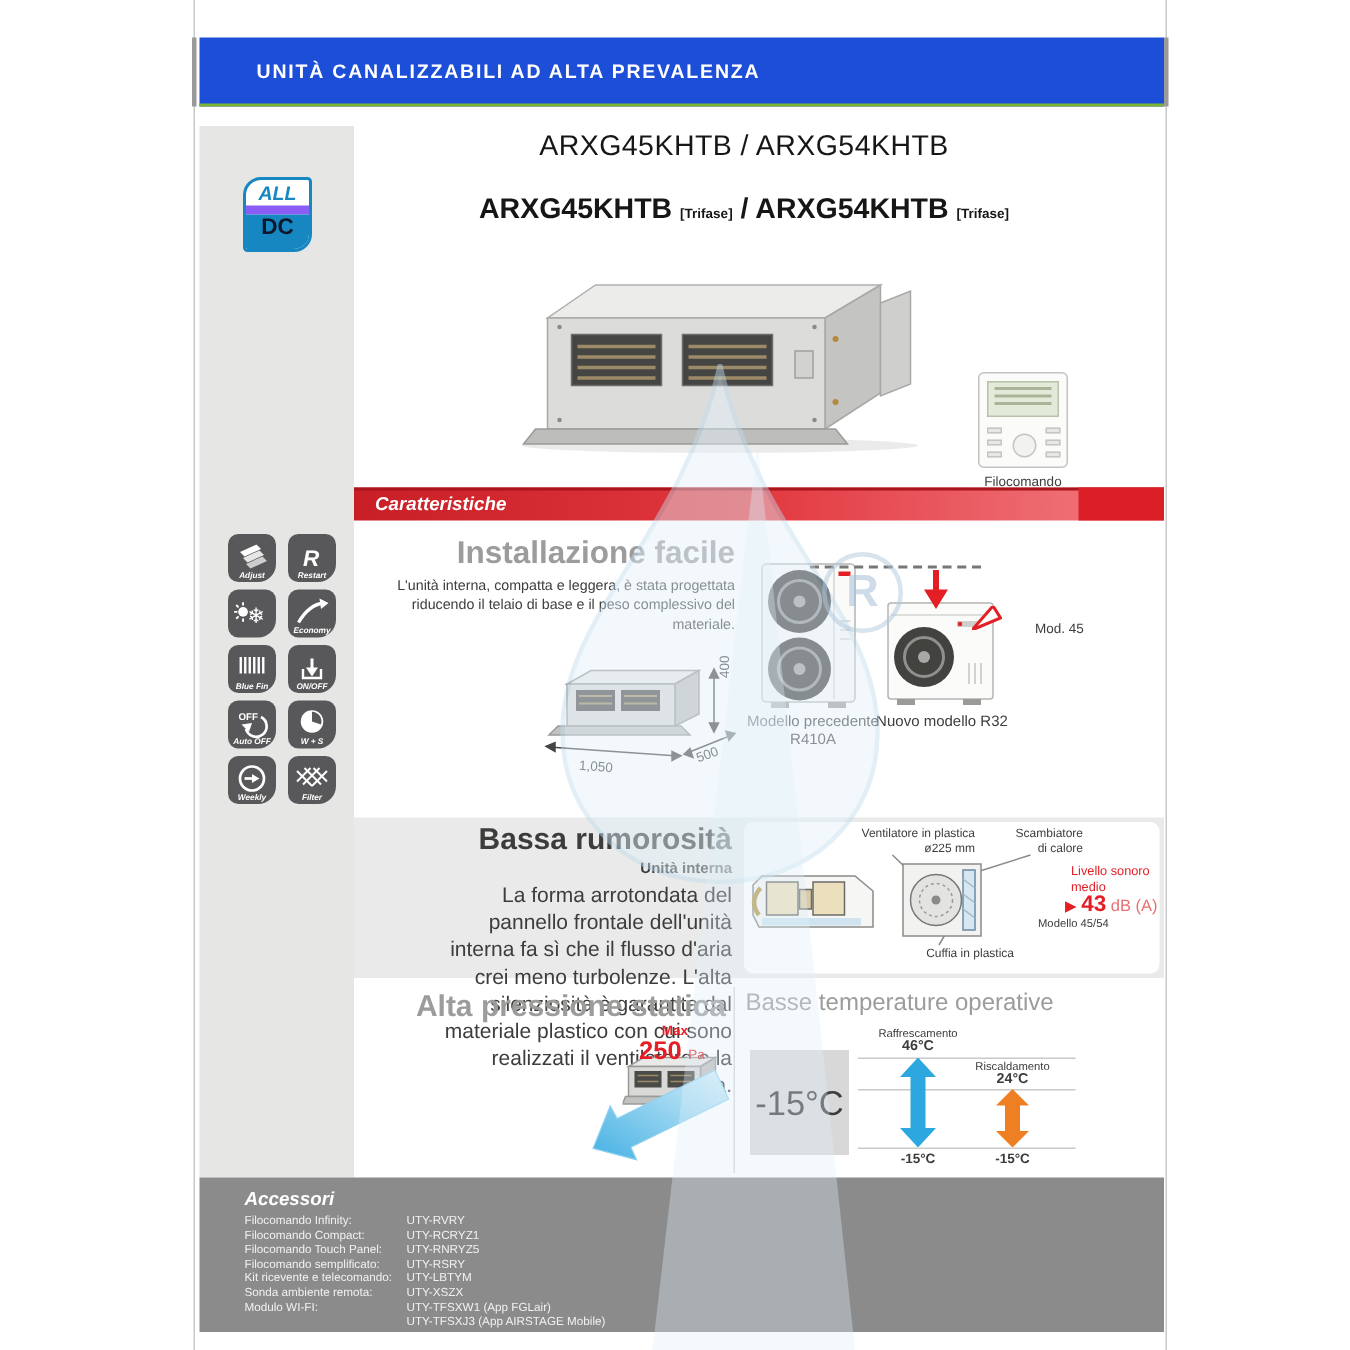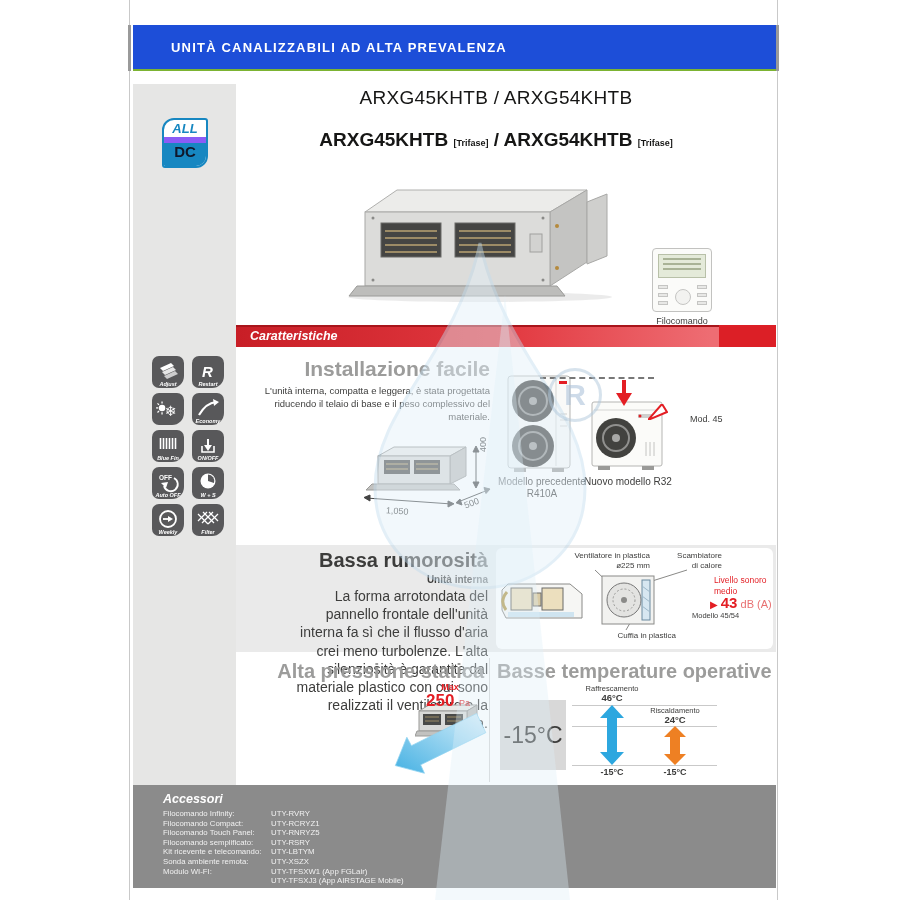--- a/index.html
+++ b/index.html
@@ -89,21 +89,21 @@
   
   .v-divider { left:489px; top:658px; width:1px; height:124px; background:#d5d5d5; z-index:2; }
   .press-title { left:240px; top:660px; width:244px; text-align:right; font-size:20px;
                  font-weight:bold; color:#9c9c9b; z-index:2; }
   .press-max { left:420px; top:682px; width:60px; text-align:center; color:#e31e24;
                font-size:9px; font-weight:bold; z-index:3; }
   .press-val { left:408px; top:691px; width:80px; text-align:center; color:#e31e24; z-index:3; }
   .press-val .v { font-size:17px; font-weight:bold; }
   .press-val .u { font-size:9px; }
 
-  .temp-title { left:497px; top:660px; width:285px; font-size:20px; font-weight:bold;
+  .temp-title { left:497px; top:660px; width:285px; font-size:16px; font-weight:normal;
                 color:#9c9c9b; z-index:2; }
   .temp-box { left:500px; top:700px; width:66px; height:70px; background:#d8d8d8;
               display:flex; align-items:center; justify-content:center; z-index:2;
               font-size:23px; color:#3c3c3b; }
   .chart { left:572px; top:684px; width:145px; height:96px; z-index:2; }
   .chart .grid { position:absolute; left:0; width:145px; height:1px; background:#c9c9c9; }
   .chart .clbl { position:absolute; text-align:center; color:#3c3c3b; }
 
   
   .footer { left:133px; top:785px; width:643px; height:103px; background:#8b8b8b; z-index:2; color:#f1f1f1; }

